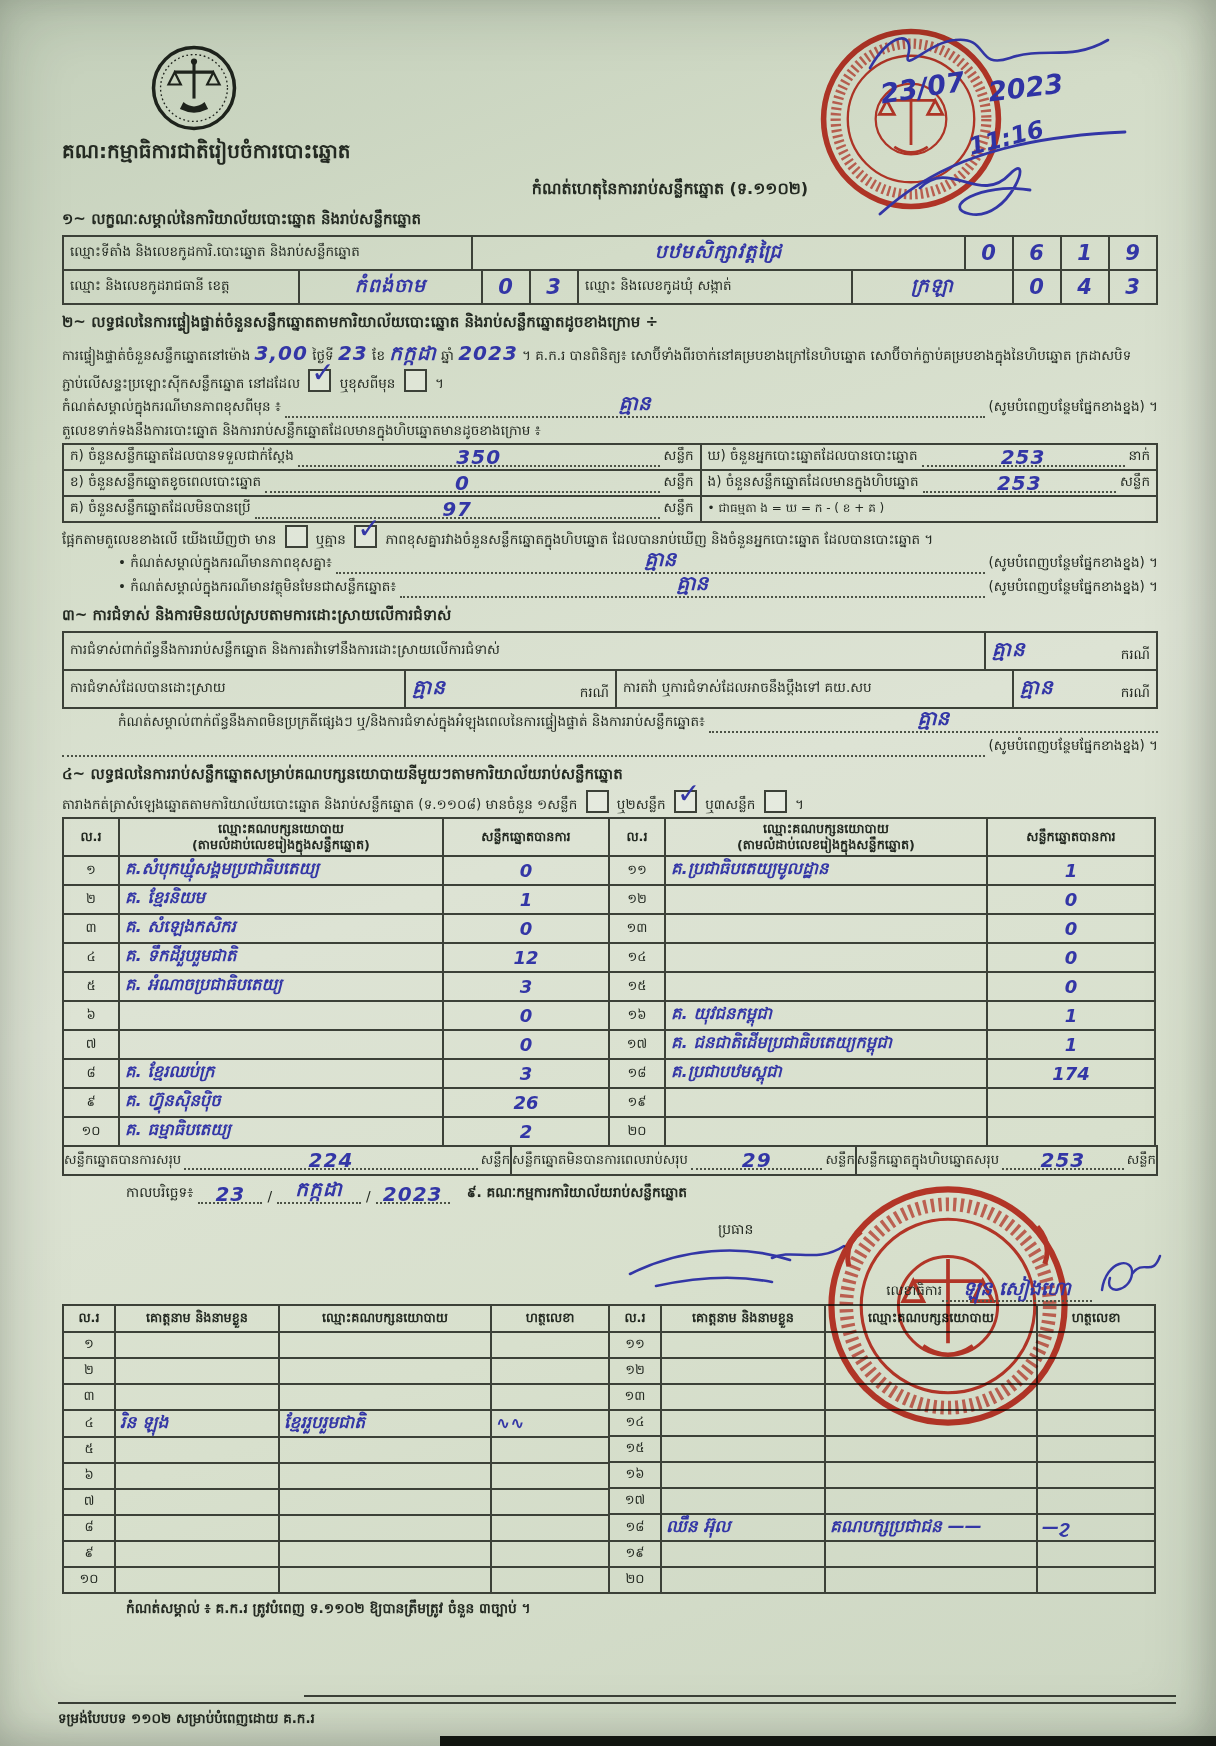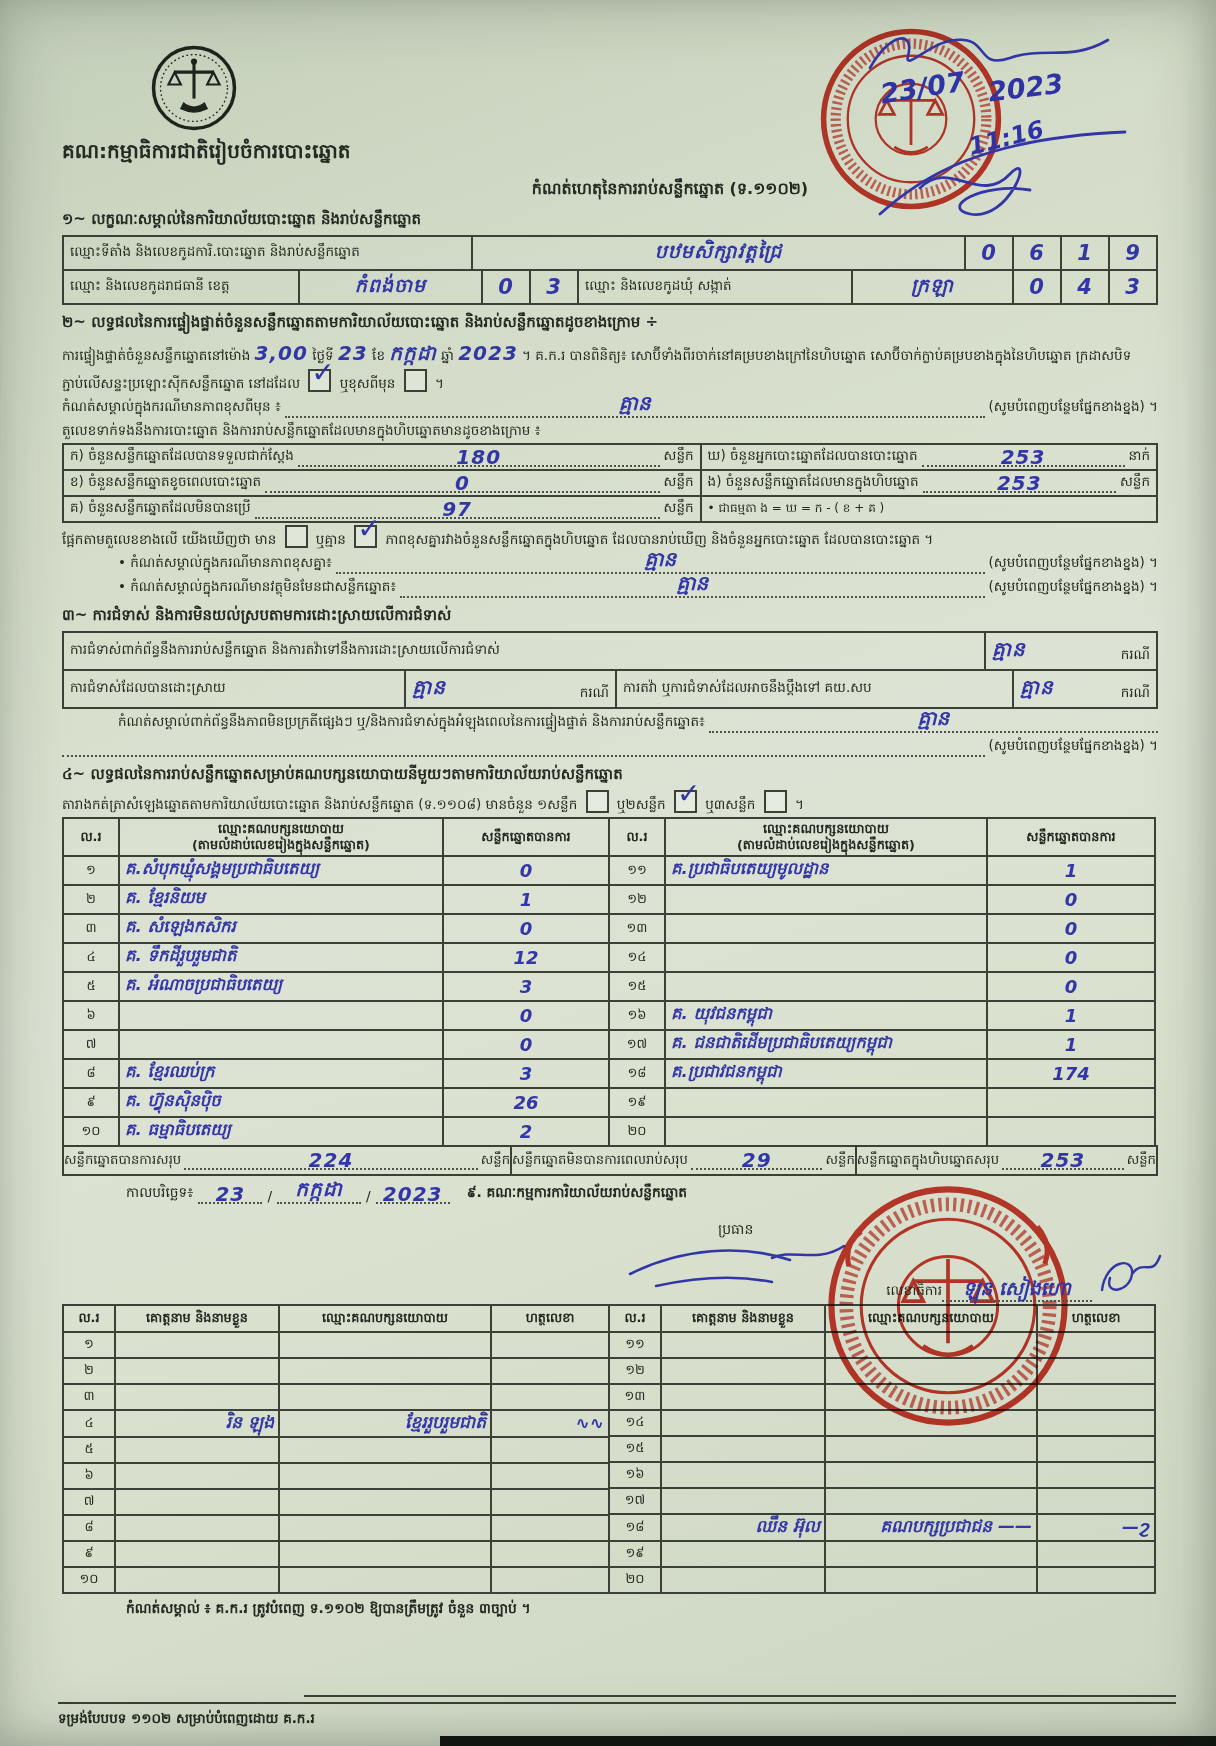--- a/index.html
+++ b/index.html
@@ -50,21 +50,21 @@
   .totals>div{display:flex;align-items:flex-end;gap:3px;padding:4px 0;}
   .totals>div+div{border-left:2px solid #3c4138;}
   .tot1{width:41%;} .tot2{width:31.5%;} .tot3{width:27.5%;}
   .dateline{display:flex;align-items:flex-end;gap:5px;margin:8px 0 0 64px;font-size:13.8px;width:880px;}
   .chairblock{position:relative;height:100px;overflow:visible;}
   .chair-lbl{position:absolute;left:656px;top:16px;font-weight:normal;font-size:14px;}
   .sec-line{position:absolute;right:-6px;top:46px;display:flex;align-items:flex-end;font-size:13.5px;}
   .sec-line .dotline{width:150px;}
   .wtbl th{font-size:12.8px;padding:3px 2px;}
   .wtbl td{height:24px;padding:0 4px;}
-  .wname{white-space:nowrap;font-size:17px;font-weight:bold;text-align:right;}
+  .wname{white-space:nowrap;font-size:17px;font-weight:bold;}
   .note-line{margin:6px 0 0 64px;font-size:13.8px;font-weight:bold;}
   .footer{position:absolute;left:58px;right:40px;bottom:16px;}
   .frule1{border-top:2px solid #3c4138;width:78%;margin-left:22%;}
   .frule2{border-top:2px solid #3c4138;margin-top:5px;}
   .ftext{font-size:13.5px;font-weight:bold;margin-top:6px;}
   .stamp{position:absolute;mix-blend-mode:multiply;opacity:.92;}
   .overlay{position:absolute;pointer-events:none;}
   .s-date{position:absolute;color:#2f33a4;font-weight:bold;font-size:27px;font-style:italic;white-space:nowrap;}
 </style>
 </head>
@@ -141,21 +141,21 @@
       <span class="funit">(សូមបំពេញបន្ថែមផ្នែកខាងខ្នង) ។</span>
     </div>
     <div class="para ind">តួលេខទាក់ទងនឹងការបោះឆ្នោត និងការរាប់សន្លឹកឆ្នោតដែលមានក្នុងហិបឆ្នោតមានដូចខាងក្រោម ៖</div>
     <table>
       <tbody>
           <tr>
         <td style="width:57%">
               <div class="fline">
           <span class="flbl">ក) ចំនួនសន្លឹកឆ្នោតដែលបានទទួលជាក់ស្តែង</span>
           <span class="dotline">
-                  <span class="val hand hv">180</span>
+                  <span class="val hand hv">350</span>
                 </span>
           <span class="funit">សន្លឹក</span>
               </div>
             </td>
         <td>
               <div class="fline">
           <span class="flbl">ឃ) ចំនួនអ្នកបោះឆ្នោតដែលបានបោះឆ្នោត</span>
           <span class="dotline">
                   <span class="val hand hv">253</span>
                 </span>
@@ -381,21 +381,21 @@
             <td class="hand pname">គ. យុវជនកម្ពុជា</td>
             <td class="hand pvotes">1</td>
           </tr>
             <tr>
             <td class="pno">១៧</td>
             <td class="hand pname">គ. ជនជាតិដើមប្រជាធិបតេយ្យកម្ពុជា</td>
             <td class="hand pvotes">1</td>
           </tr>
             <tr>
             <td class="pno">១៨</td>
-            <td class="hand pname">គ.ប្រជាវជនកម្ពុជា</td>
+            <td class="hand pname">គ.ប្រជាបឋមស្ពុជា</td>
             <td class="hand pvotes">174</td>
           </tr>
             <tr>
             <td class="pno">១៩</td>
             <td class="hand pname"></td>
             <td class="hand pvotes"></td>
           </tr>
             <tr>
             <td class="pno">២០</td>
             <td class="hand pname"></td>

